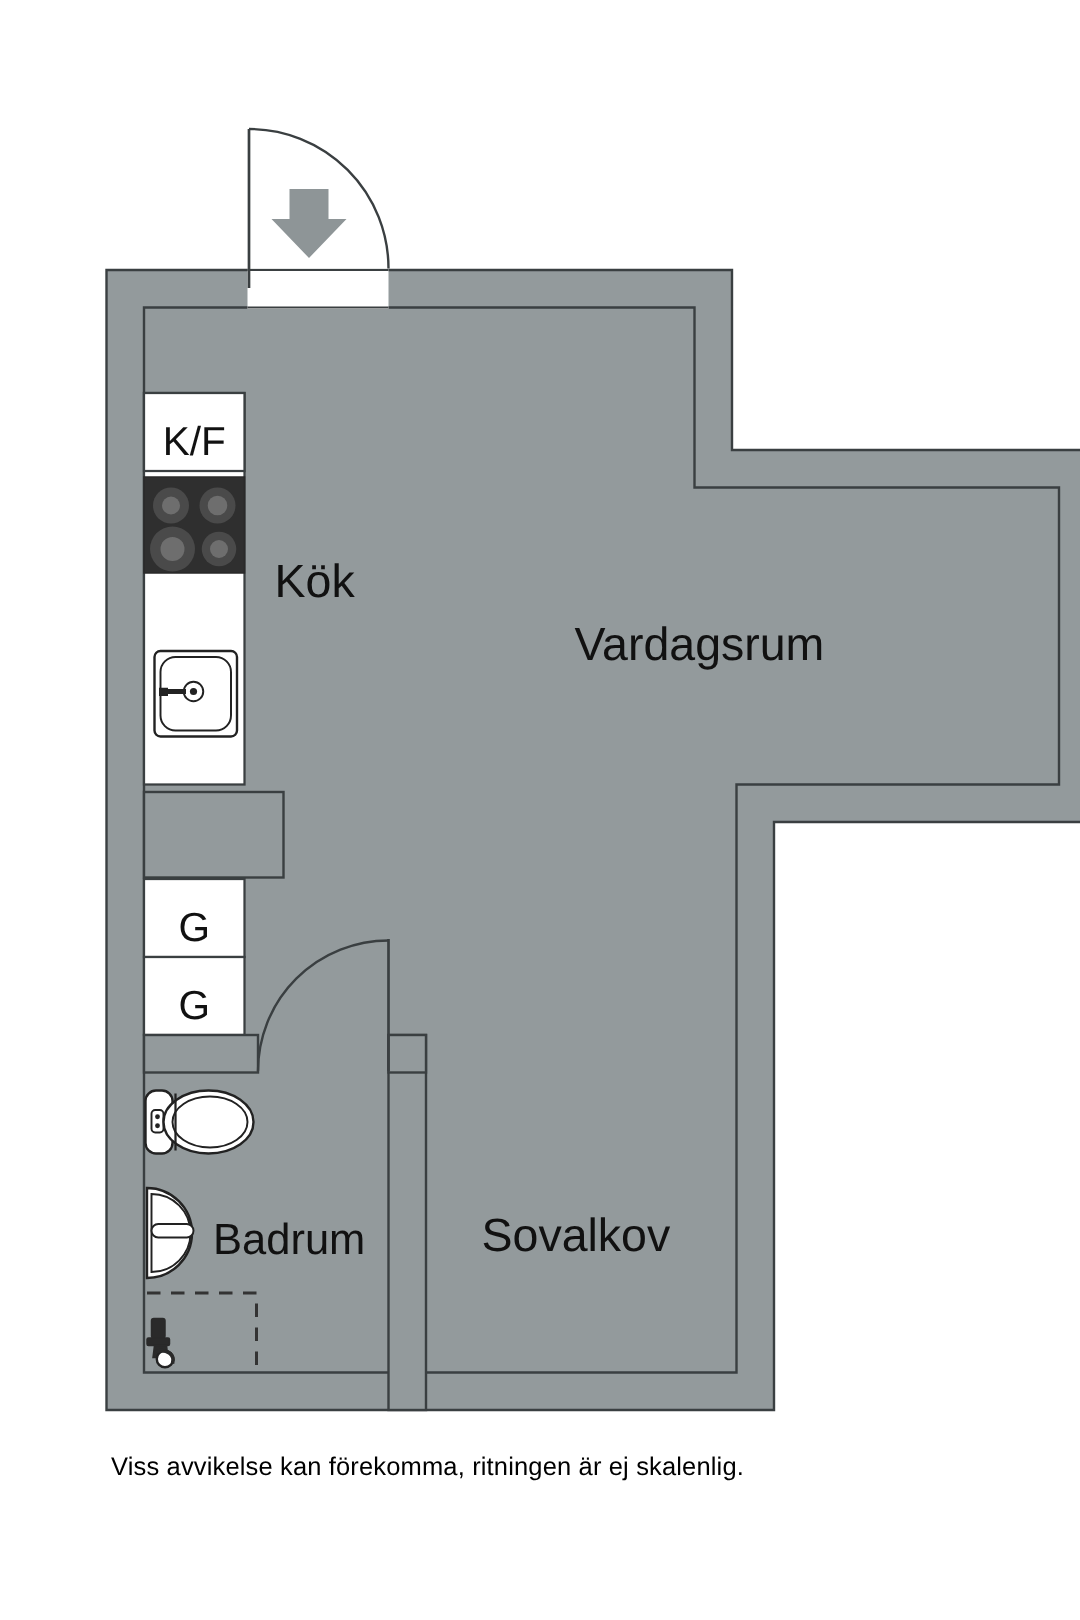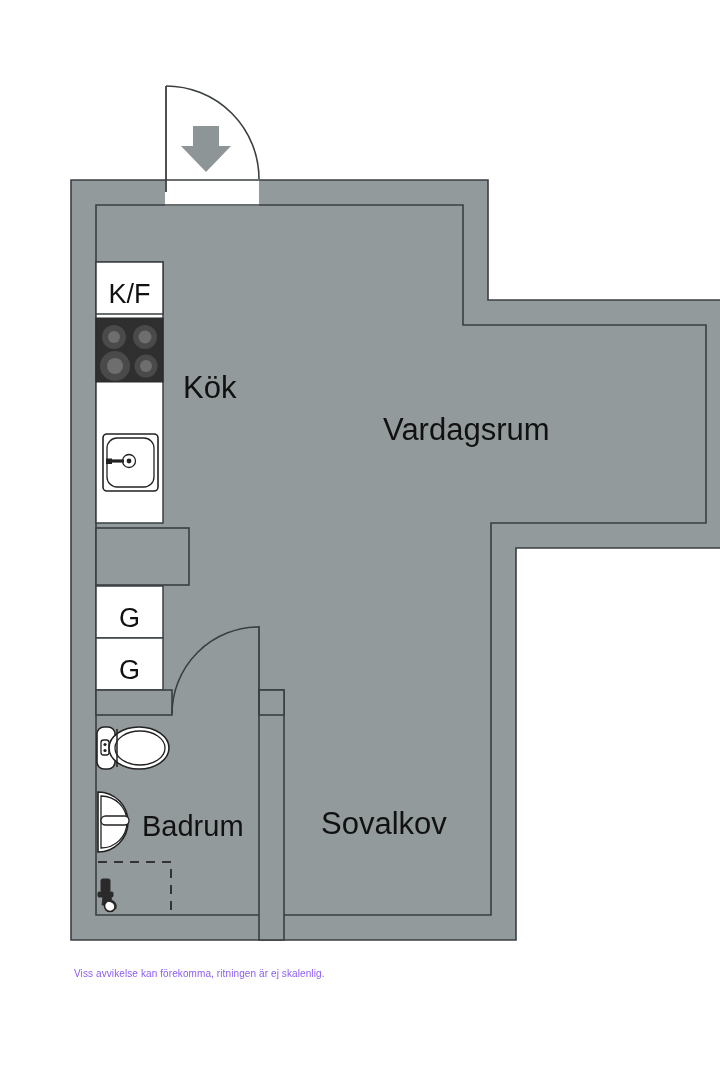--- a/index.html
+++ b/index.html
@@ -57,22 +57,22 @@
     fill: none;
     stroke: #333333;
     stroke-width: 2;
     stroke-dasharray: 9 7;
   }
   .caption {
     position: absolute;
     left: 33px;
     top: 968px;
     font-family: "Liberation Sans", sans-serif;
-    font-size: 10px;
-    color: #8b5cf6;
+    font-size: 17px;
+    color: #000000;
     letter-spacing: 0.1px;
     white-space: nowrap;
   }
 </style>
 </head>
 <body>
 
 <div id="floorplan-root">
 
   <svg id="plan" viewBox="0 0 720 1080">

